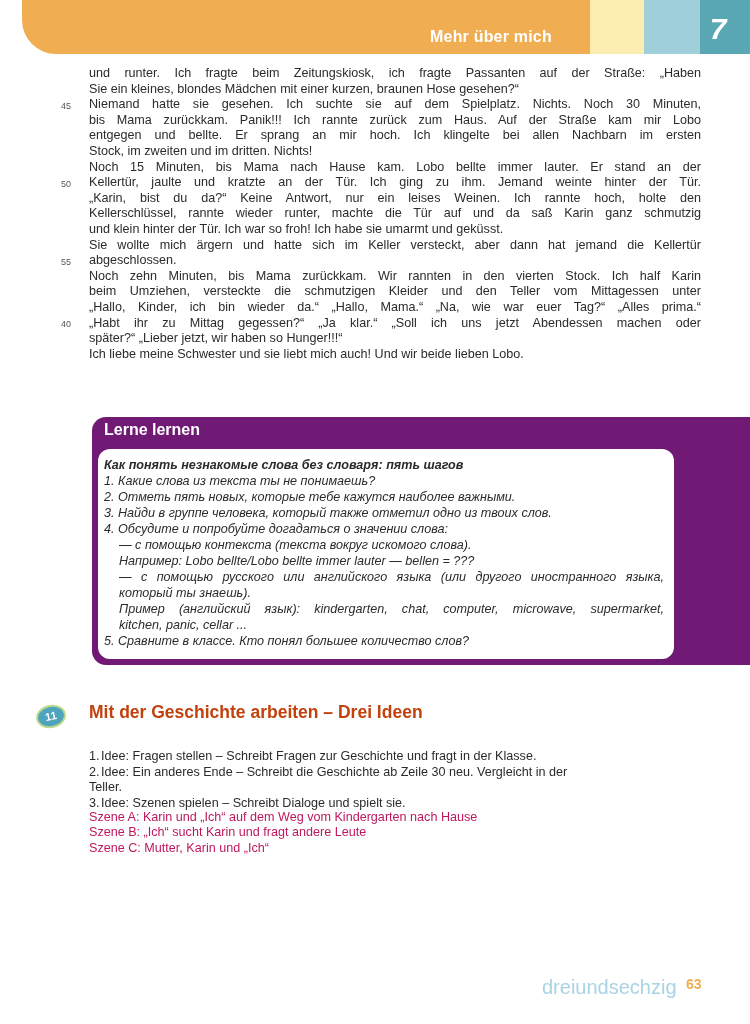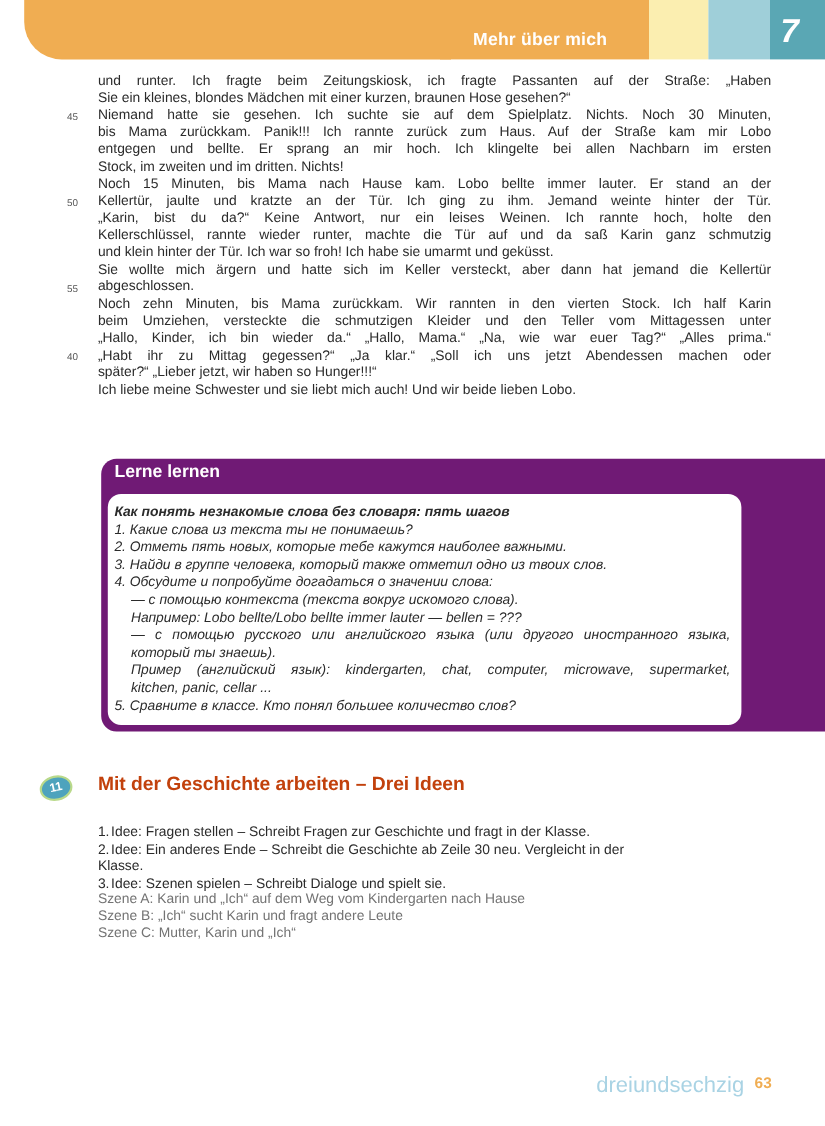--- a/index.html
+++ b/index.html
@@ -62,21 +62,21 @@
       color: #fff; font-weight: bold; font-size: 11px; text-align: center; line-height: 19px;
       transform: rotate(-12deg);
     }
     .ex-title {
       position: absolute; left: 89px; top: 702px; font-size: 17.5px; font-weight: bold; color: #c2410c;
     }
     .ideas { position: absolute; left: 89px; top: 730px; width: 570px; margin-top: 19px; }
     .idea { font-size: 12.6px; line-height: 15.7px; color: #2b2b2b; }
     .idea .num { display: inline-block; width: 12px; }
     .scenes { position: absolute; left: 89px; top: 810px; width: 500px; }
-    .scene { font-size: 12.6px; line-height: 15.4px; color: #737373; white-space: nowrap; }
+    .scene { font-size: 12.6px; line-height: 15.4px; color: #be185d; white-space: nowrap; }
 
     
     .footer-word {
       position: absolute; left: 542px; top: 976px; font-size: 20px; font-weight: normal; color: #a9d3e4;
     }
     .footer-page {
       position: absolute; left: 686px; top: 976px; font-size: 14px; font-weight: bold; color: #f0ad52;
     }
   </style>
 </head>
@@ -132,21 +132,21 @@
         <div class="lerne-item">5. Сравните в классе. Кто понял большее количество слов?</div>
       </div>
   </div>
 </div>
 
 <div class="ex-badge">11</div>
 <div class="ex-title">Mit der Geschichte arbeiten – Drei Ideen</div>
 <div class="ideas" id="ideas">
     <div class="idea"><span class="num">1.</span><span>Idee: Fragen stellen – Schreibt Fragen zur Geschichte und fragt in der Klasse.</span></div>
     <div class="idea"><span class="num">2.</span><span>Idee: Ein anderes Ende – Schreibt die Geschichte ab Zeile 30 neu. Vergleicht in der</span></div>
-    <div class="idea cont">Klasse.</div>
+    <div class="idea cont">Teller.</div>
     <div class="idea"><span class="num">3.</span><span>Idee: Szenen spielen – Schreibt Dialoge und spielt sie.</span></div>
   </div>
 <div class="scenes" id="scenes">
     <div class="scene">Szene A: Karin und „Ich“ auf dem Weg vom Kindergarten nach Hause</div>
     <div class="scene">Szene B: „Ich“ sucht Karin und fragt andere Leute</div>
     <div class="scene">Szene C: Mutter, Karin und „Ich“</div>
   </div>
 
 <div class="footer-word">dreiundsechzig</div>
 <div class="footer-page">63</div>

